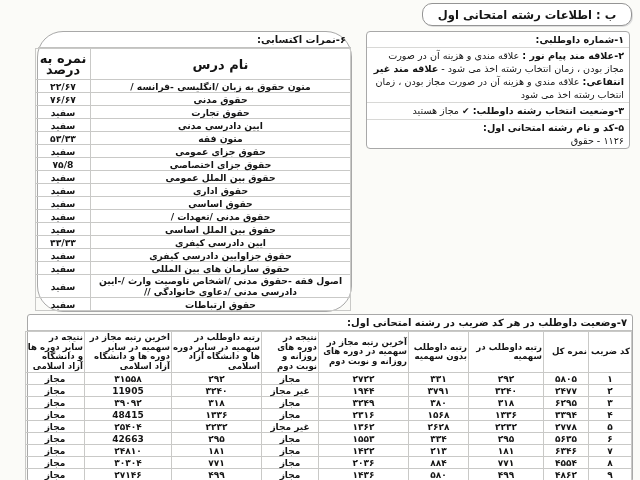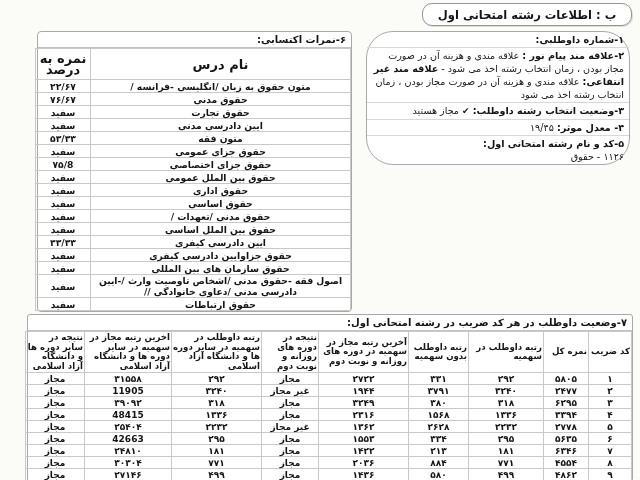--- a/index.html
+++ b/index.html
@@ -10,27 +10,27 @@
     direction:rtl;
   }
   .box{position:absolute;background:#ffffff;border:1px solid #a8a8a8;border-radius:4px;box-sizing:border-box;}
   .title-box{
     position:absolute;top:3px;right:8px;width:208px;height:21px;
     background:#fff;border:1px solid #949494;border-radius:10px;
     display:flex;align-items:center;justify-content:center;
     font-size:11.5px;font-weight:bold;box-shadow:1px 1px 0 #ddd;
   }
   
-  .info-panel{top:31px;right:10px;width:264px;border-radius:27px;}
+  .info-panel{top:31px;right:10px;width:264px;}
   .info-row{padding:1px 5px;font-size:9.6px;line-height:13px;border-bottom:1px solid #d8d8d6;}
   .info-row:last-child{border-bottom:none;}
   .b{font-weight:bold;}
   .check{font-size:9px;}
   
-  .scores-box{top:31px;right:288px;width:315px;}
+  .scores-box{top:31px;right:288px;width:315px;border-radius:26px;}
   .section-title{font-weight:bold;font-size:10px;padding:1px 5px;border-bottom:1px solid #c2c2c0;line-height:13px;}
   table{border-collapse:collapse;width:100%;table-layout:fixed;}
   th,td{border:1px solid #c9c9c7;text-align:center;vertical-align:middle;padding:0 2px;box-sizing:border-box;}
   table.scores th{font-size:13px;font-weight:bold;height:31px;line-height:11px;}
   table.scores td{font-size:9.2px;font-weight:bold;height:13px;line-height:11px;}
   col.c-course{width:260px;} col.c-score{width:55px;}
   
   .coef-box{top:314px;right:7px;width:606px;border-radius:3px;}
   table.coef th{font-size:8.6px;font-weight:bold;line-height:9.6px;height:40px;padding:1px 1px;text-align:right;}
   table.coef td{font-size:9px;font-weight:bold;height:12px;line-height:10px;}
@@ -44,24 +44,20 @@
   <div class="info-row">
     <span class="b">۱-شماره داوطلبی:</span>
   </div>
   <div class="info-row">
     <span class="b">۲-علاقه مند پیام نور :</span><span> علاقه مندی و هزینه آن در صورت مجاز بودن ، زمان انتخاب رشته اخذ می شود - </span><span class="b">علاقه مند غیر انتفاعی:</span><span> علاقه مندی و هزینه آن در صورت مجاز بودن ، زمان انتخاب رشته اخذ می شود</span>
   </div>
   <div class="info-row">
     <span class="b">۳-وضعیت انتخاب رشته داوطلب:</span>
     <span class="check">✔</span>
     <span>مجاز هستید</span>
-  </div>
-  <div class="info-row">
-    <span class="b">۴- معدل موثر:</span>
-    <span>۱۹/۴۵</span>
   </div>
   <div class="info-row">
     <div class="b">۵-کد و نام رشته امتحانی اول:</div>
     <div>۱۱۲۶ - حقوق</div>
   </div>
 </div>
 
 <div class="box scores-box">
   <div class="section-title">۶-نمرات اکتسابی:</div>
   <table class="scores">

